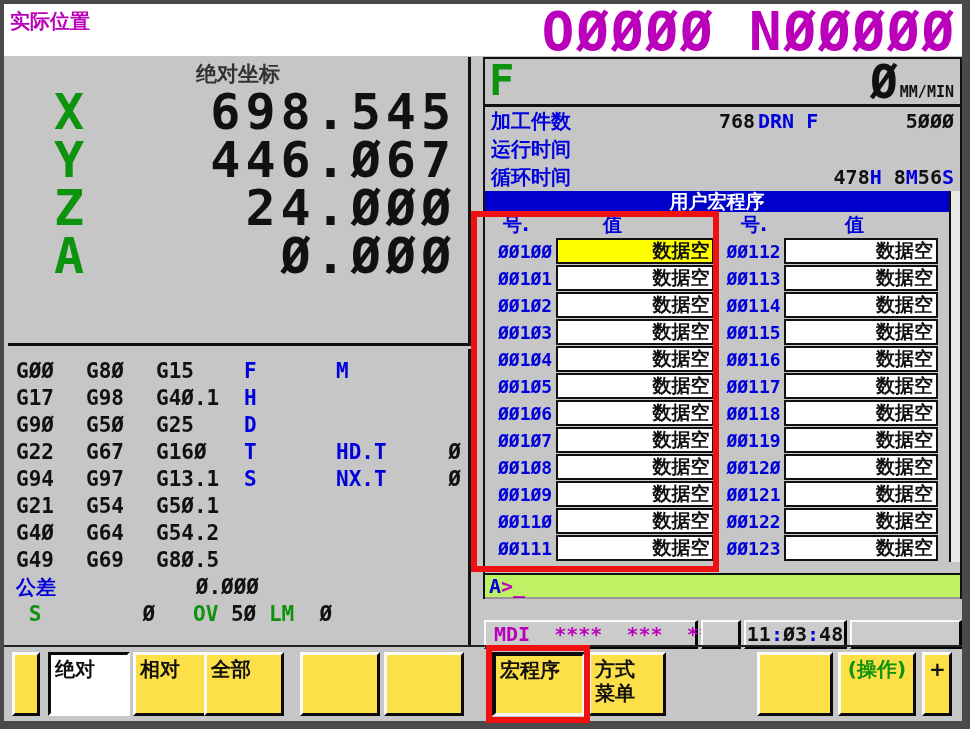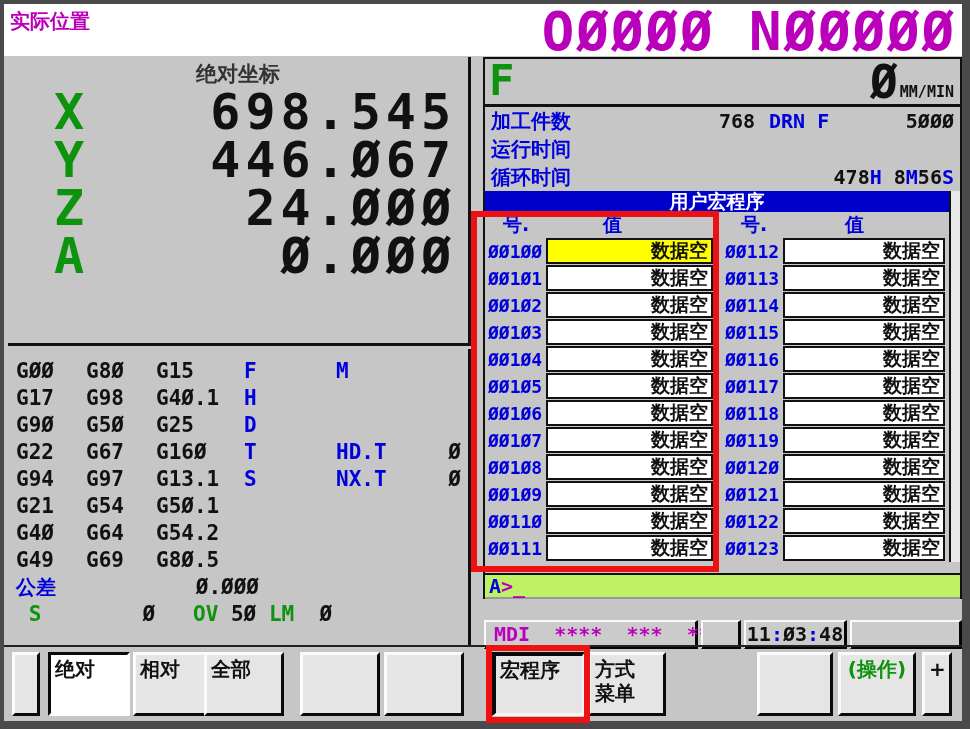--- a/index.html
+++ b/index.html
@@ -44,30 +44,30 @@
   .feed-panel{height:48px;border-bottom:3px solid #111;display:flex;box-sizing:border-box;
               padding:0 4px;}
   .feed-label{font-size:42px;line-height:44px;font-weight:bold;}
   .feed-right{margin-left:auto;display:flex;align-items:flex-end;}
   .feed-value{font-size:46px;line-height:44px;font-weight:bold;color:#111;}
   .feed-unit{font-size:15px;font-weight:bold;color:#111;margin:0 2px 3px 2px;}
   .stat-row{height:28px;line-height:28px;display:flex;padding:0 6px;font-size:20px;
             font-weight:bold;white-space:pre;}
   .stat-label{width:164px;font-family:"DejaVu Sans","Liberation Sans",sans-serif;}
   .stat-v1{width:100px;text-align:right;font-family:"DejaVu Sans Mono","Liberation Mono",monospace;}
-  .stat-drn{margin-left:14px;font-family:"DejaVu Sans Mono","Liberation Mono",monospace;}
+  .stat-drn{margin-left:3px;font-family:"DejaVu Sans Mono","Liberation Mono",monospace;}
   .stat-v2{flex:1;text-align:right;font-family:"DejaVu Sans Mono","Liberation Mono",monospace;}
   .stat-time{margin-left:auto;font-family:"DejaVu Sans Mono","Liberation Mono",monospace;}
   .macro-title{height:21px;line-height:21px;background:#0000cc;color:#fff;text-align:center;
                font-size:19px;font-weight:bold;margin-right:11px;}
   .macro-head{position:relative;height:26px;font-size:19px;font-weight:bold;color:#0000dd;
               margin-right:11px;}
   .mh1{position:absolute;left:18px;} .mh2{position:absolute;left:118px;}
   .mh3{position:absolute;left:256px;} .mh4{position:absolute;left:360px;}
-  .macro-body{display:flex;padding:0 1px;margin-right:11px;}
+  .macro-body{display:flex;padding:0 11px;margin-right:11px;}
   .mg{display:flex;flex-direction:column;}
   .mg-left{width:227px;} .mg-right{width:222px;margin-left:10px;}
   .mrow{height:27px;display:flex;box-sizing:border-box;}
   .mno{width:58px;line-height:27px;font-size:18px;font-weight:bold;color:#0000dd;
        padding-left:2px;font-family:"DejaVu Sans Mono","Liberation Mono",monospace;}
   .mcell{flex:1;background:#fff;border:2px solid #111;box-sizing:border-box;height:26px;
          text-align:right;font-size:19px;color:#111;line-height:21px;padding-right:3px;
          font-weight:bold;}
   .mg-left .mrow:first-child .mcell{background:#ffff00;}
   .panel-edge{position:absolute;right:0;top:132px;width:9px;height:371px;background:#e8e8e8;
@@ -84,21 +84,21 @@
                line-height:24px;font-size:20px;font-weight:bold;white-space:pre;
                font-family:"DejaVu Sans Mono","Liberation Mono",monospace;}
   .sp1{left:484px;top:620px;width:214px;padding-left:8px;}
   .sp2{left:701px;top:620px;width:40px;}
   .sp3{left:744px;top:620px;width:103px;text-align:center;color:#111;}
   .sp4{left:850px;top:620px;width:112px;}
 
   .footer-divider{position:absolute;left:4px;top:645px;width:958px;height:2px;background:#222;}
 
   
-  .softkey{position:absolute;top:652px;height:64px;background:#e5e5e5;box-sizing:border-box;
+  .softkey{position:absolute;top:652px;height:64px;background:#fde047;box-sizing:border-box;
            border-top:3px solid #fbfbfb;border-left:3px solid #fbfbfb;
            border-right:3px solid #0a0a0a;border-bottom:3px solid #0a0a0a;
            font-size:20px;font-weight:bold;color:#111;padding:2px 4px;line-height:24px;}
   .softkey.selected{background:#fff;border-top-color:#0a0a0a;border-left-color:#0a0a0a;
                     border-right-color:#fff;border-bottom-color:#fff;}
   .softkey.pressed{border-top:4px solid #0a0a0a;border-left:4px solid #0a0a0a;
                    border-right-color:#f5f5f5;border-bottom-color:#f5f5f5;}
   .softkey.center{text-align:center;}
   .sk-green{color:#0d930d;}
 

